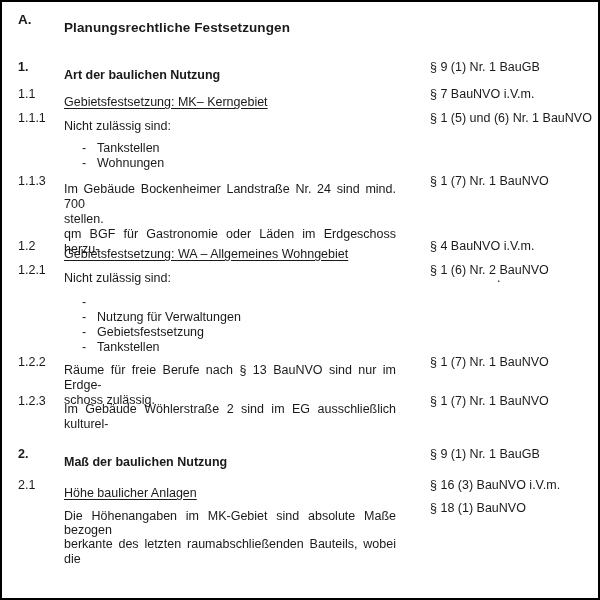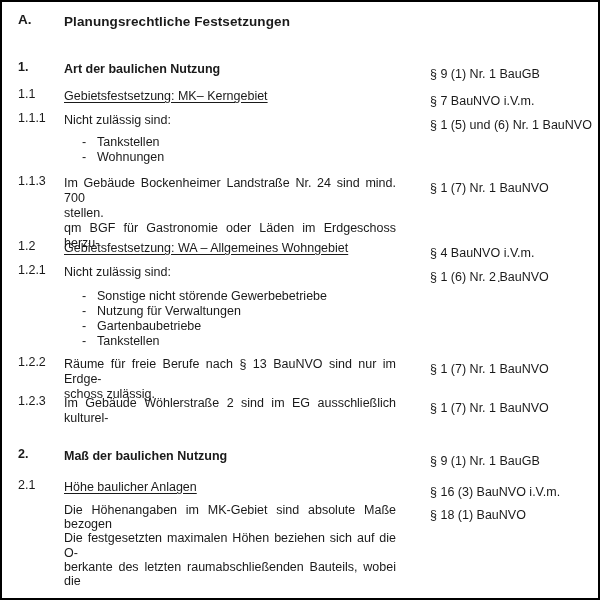--- a/index.html
+++ b/index.html
@@ -4,22 +4,22 @@
 <style>
   html,body{margin:0;padding:0;background:#fff;}
   .page{
     position:relative;width:600px;height:600px;background:#ffffff;
     border:2px solid #000;box-sizing:border-box;overflow:hidden;
     font-family:"Liberation Sans",sans-serif;color:#1a1a1a;
     -webkit-font-smoothing:antialiased;
   }
   .row{position:absolute;left:0;right:0;height:0;}
   .num{position:absolute;left:16px;top:0;font-size:12.5px;line-height:15px;white-space:nowrap;}
-  .content{position:absolute;left:62px;top:2px;width:332px;font-size:12.5px;line-height:15px;}
-  .ref{position:absolute;left:428px;top:7px;font-size:12.5px;line-height:15px;white-space:nowrap;}
+  .content{position:absolute;left:62px;top:8px;width:332px;font-size:12.5px;line-height:15px;}
+  .ref{position:absolute;left:428px;top:0;font-size:12.5px;line-height:15px;white-space:nowrap;}
   .bold{font-weight:bold;}
   .hdr .num,.hdr .content{font-size:13.5px;font-weight:bold;letter-spacing:0.1px;}
   .u{text-decoration:underline;text-underline-offset:2px;}
   .li{display:flex;padding-left:18px;}
   .li .dash{flex:0 0 15px;}
   .jline{text-align:justify;text-align-last:justify;}
   .jline.last{text-align-last:left;}
   .tight .jline{line-height:14.2px;}
   .artifact{position:absolute;left:495px;top:269px;font-size:12.5px;line-height:15px;}
 </style>
@@ -85,29 +85,28 @@
     <div class="content">Nicht zulässig sind:</div>
     <div class="ref">§ 1 (6) Nr. 2 BauNVO</div>
   </div>
 
   <div class="artifact">.</div>
 
   <div class="row" style="top:285px">
     <div class="content">
         <div class="li">
           <span class="dash">-</span>
-          <span>Sonstige nicht störende Gewerbebetriebe</span>
         </div>
         <div class="li">
           <span class="dash">-</span>
           <span>Nutzung für Verwaltungen</span>
         </div>
         <div class="li">
           <span class="dash">-</span>
-          <span>Gartenbaubetriebe</span>
+          <span>Gebietsfestsetzung</span>
         </div>
         <div class="li">
           <span class="dash">-</span>
           <span>Tankstellen</span>
         </div>
       </div>
   </div>
 
   <div class="row" style="top:353px">
     <div class="num">1.2.2</div>
@@ -134,19 +133,18 @@
 
   <div class="row" style="top:476px">
     <div class="num">2.1</div>
     <div class="content"><span class="u">Höhe baulicher Anlagen</span></div>
     <div class="ref">§ 16 (3) BauNVO i.V.m.</div>
   </div>
 
   <div class="row" style="top:499px">
     <div class="content tight">
         <div class="jline">Die Höhenangaben im MK-Gebiet sind absolute Maße bezogen</div>
-        <div class="jline">Die festgesetzten maximalen Höhen beziehen sich auf die O-</div>
         <div class="jline">berkante des letzten raumabschließenden Bauteils, wobei die</div>
       </div>
     <div class="ref">§ 18 (1) BauNVO</div>
   </div>
 
 </div>
 
 </body></html>

